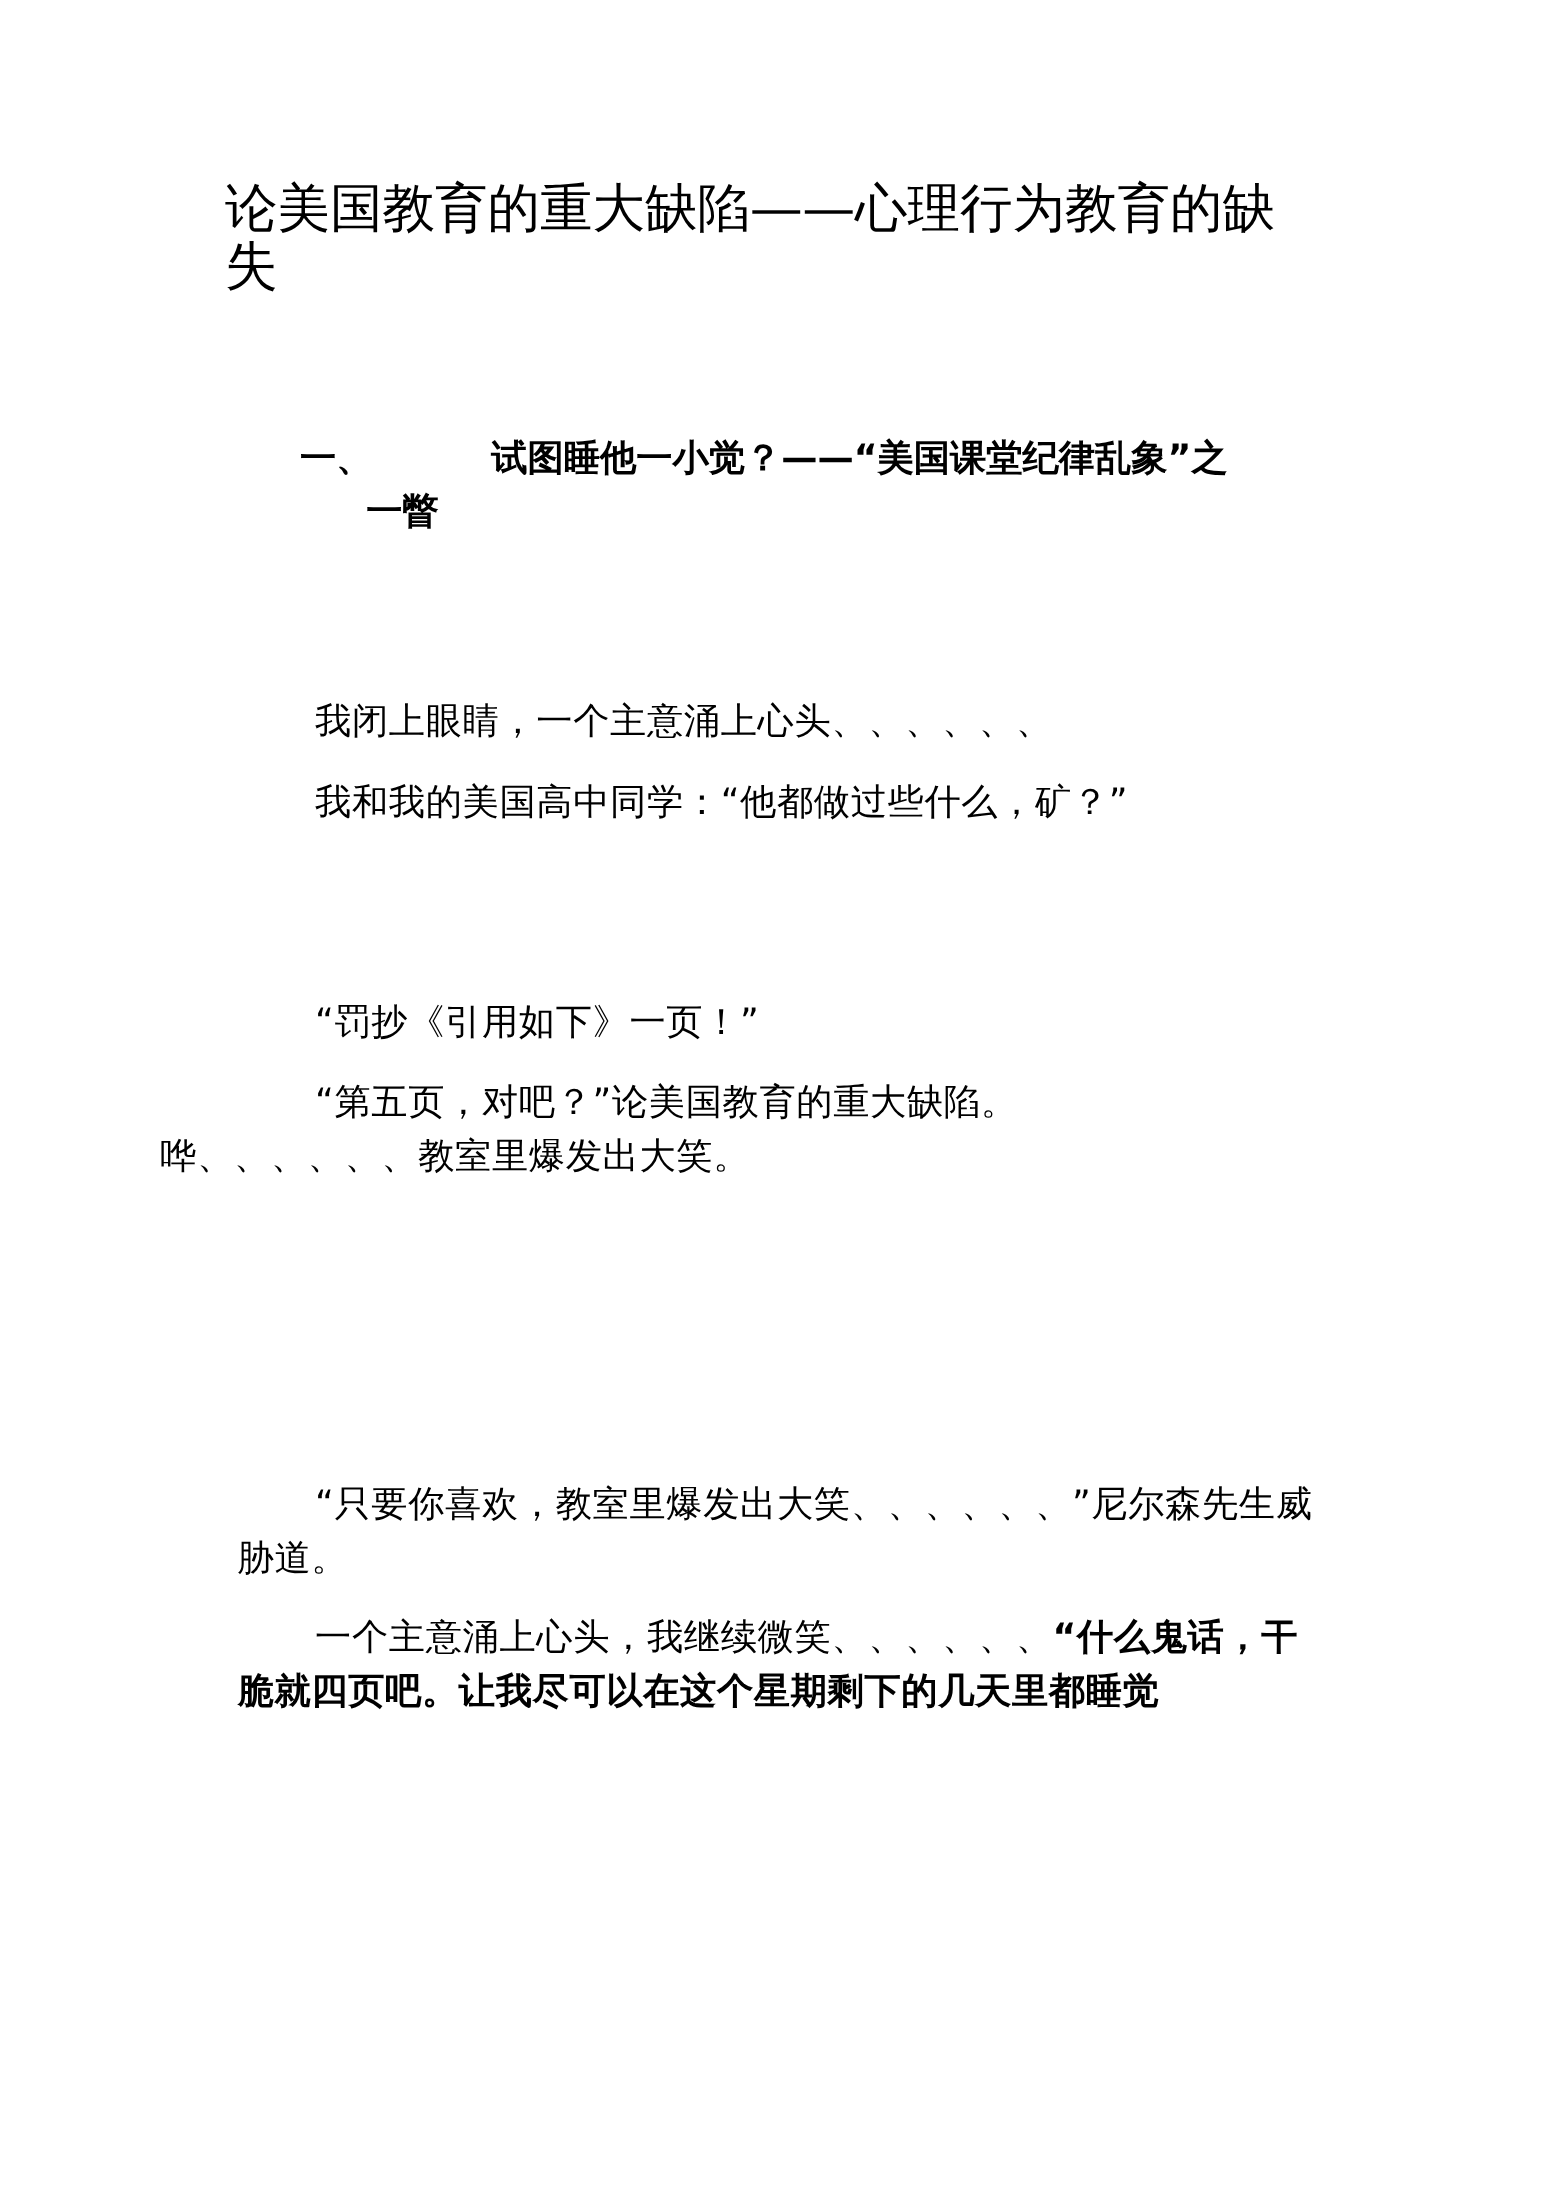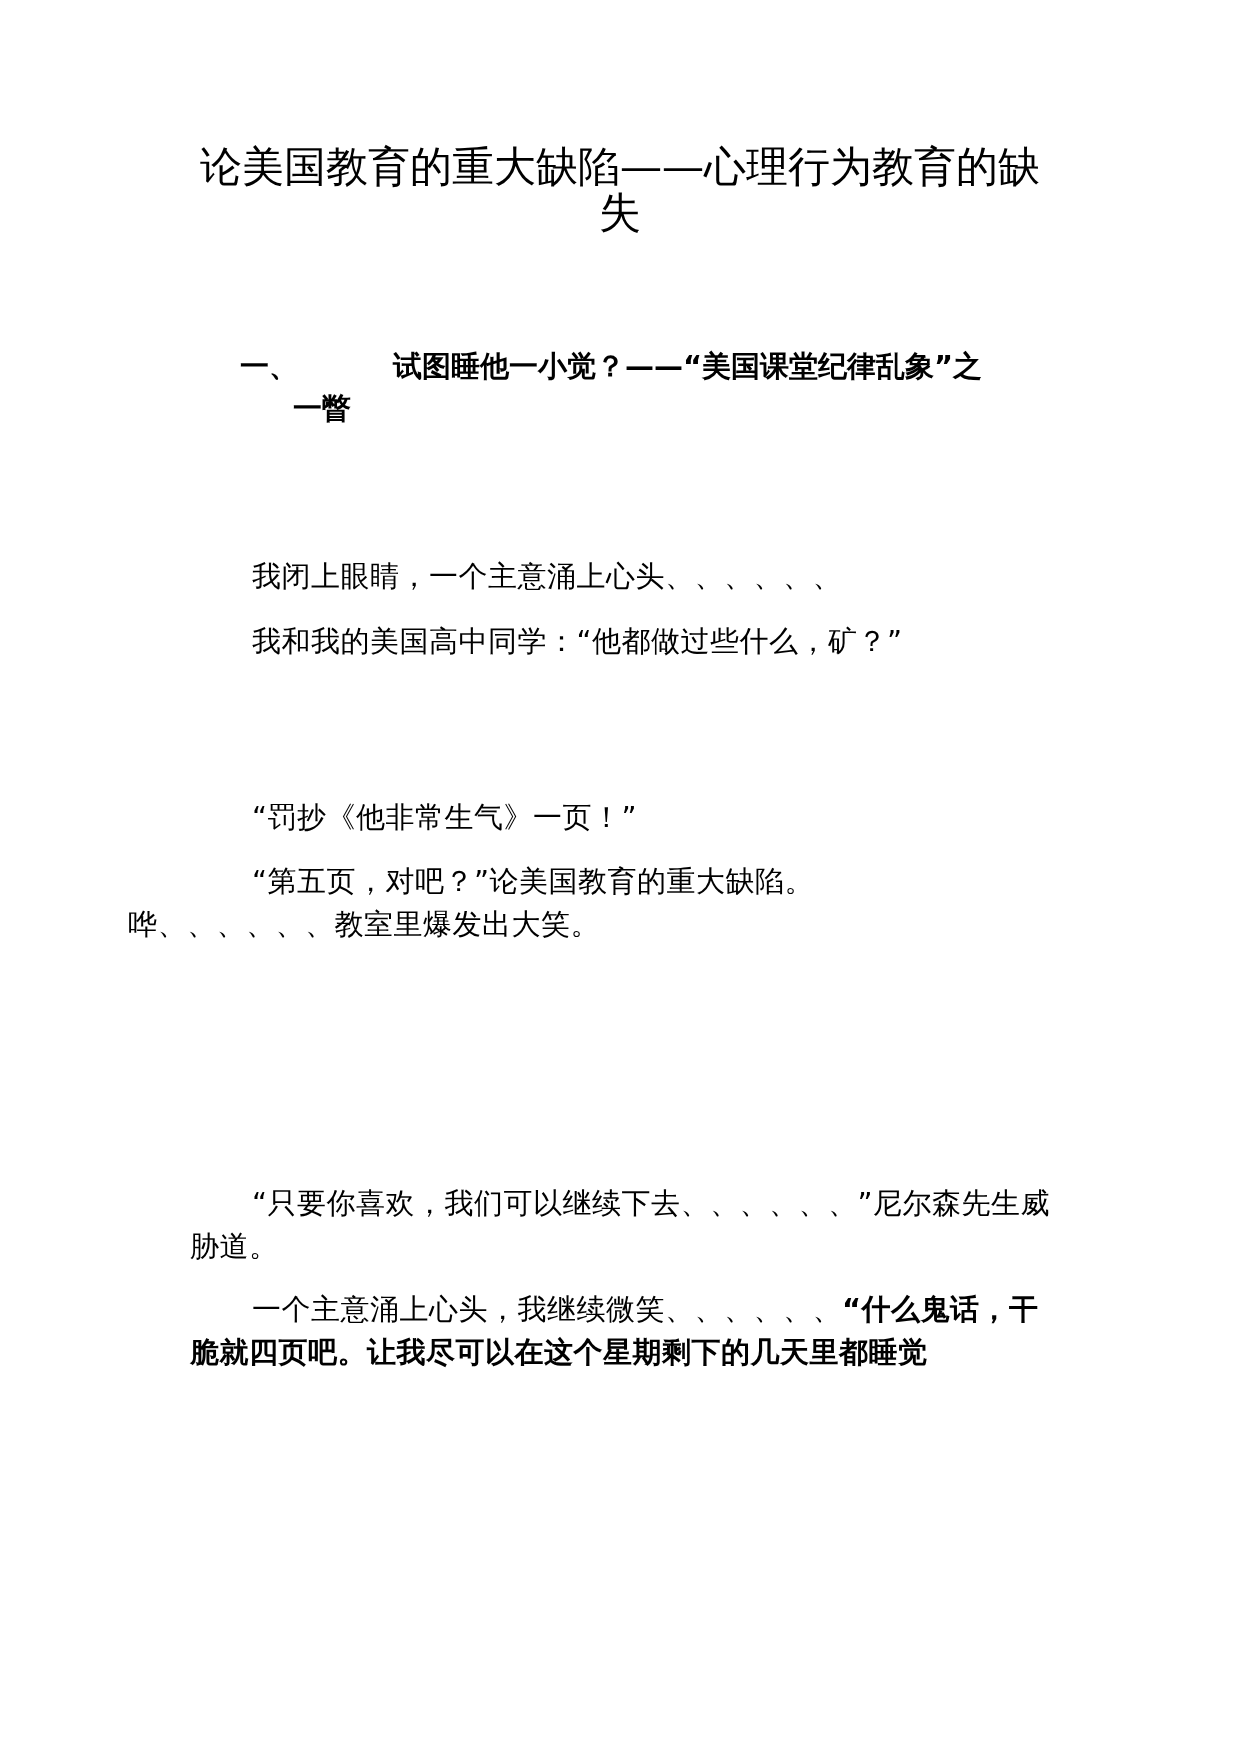--- a/index.html
+++ b/index.html
@@ -20,21 +20,20 @@
       left: 0; top: 0;
       width: 1240px;
       height: 1753px;
       background: #ffffff;
     }
     .title {
       position: absolute;
       left: 180px;
       top: 144px;
       width: 880px;
-      text-align: center;
       font-family: "DejaVu Serif", "Liberation Serif", serif;
       font-size: 42px;
       line-height: 46px;
       font-weight: normal;
       letter-spacing: 0px;
       margin: 0;
     }
     .heading {
       position: absolute;
       left: 240px;
@@ -77,25 +76,25 @@
     <span class="num">一、</span><span>试图睡他一小觉？——“美国课堂纪律乱象”之</span>
     <span class="line2">一瞥</span>
   </h2>
 
 
   <p class="para" style="top:555px;">我闭上眼睛，一个主意涌上心头、、、、、、</p>
 
   <p class="para" style="top:620px;">我和我的美国高中同学：“他都做过些什么，矿？”</p>
 
 
-  <p class="para" style="top:796px;">“罚抄《他非常生气》一页！”</p>
+  <p class="para" style="top:796px;">“罚抄《引用如下》一页！”</p>
 
   <p class="para" style="top:860px;">
     <span>“第五页，对吧？”论美国教育的重大缺陷。</span><br>
     <span style="display:inline-block; text-indent:0; margin-left:-62px;">哗、、、、、、教室里爆发出大笑。</span>
   </p>
 
 
-  <p class="para" style="top:1182px;">“只要你喜欢，我们可以继续下去、、、、、、”尼尔森先生威胁道。</p>
+  <p class="para" style="top:1182px;">“只要你喜欢，教室里爆发出大笑、、、、、、”尼尔森先生威胁道。</p>
 
   <p class="para" style="top:1288px;"><span>一个主意涌上心头，我继续微笑、、、、、、</span><span class="b">“什么鬼话，干脆就四页吧。让我尽可以在这个星期剩下的几天里都睡觉</span></p>
 
 </div>
 
 </body></html>

